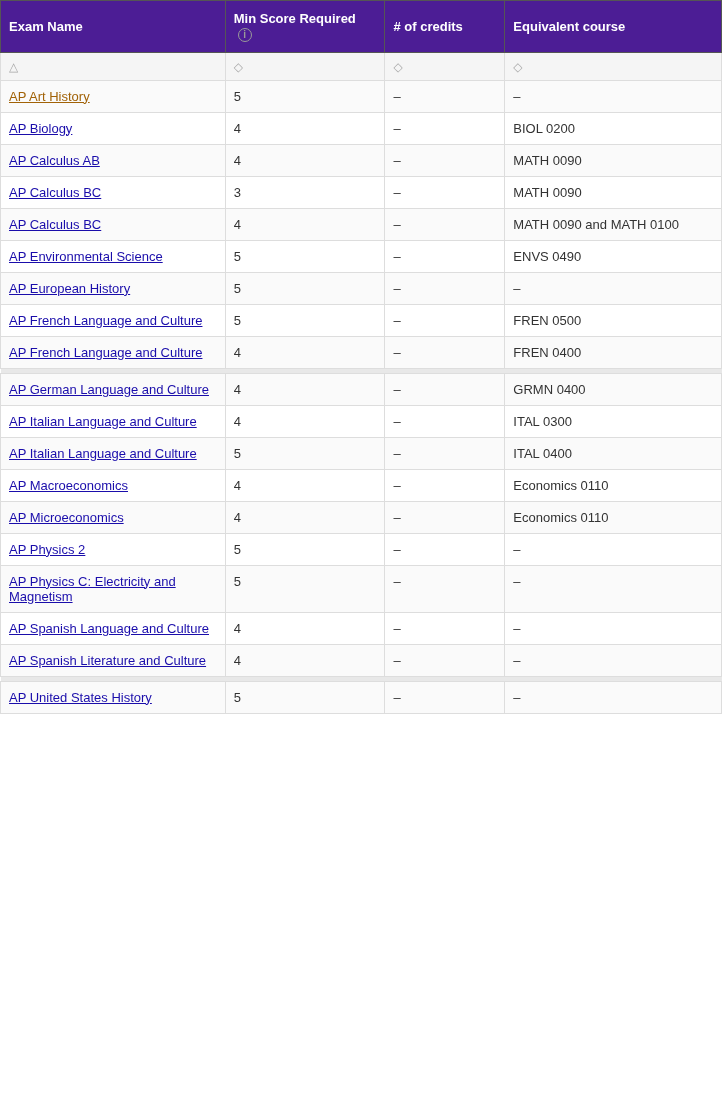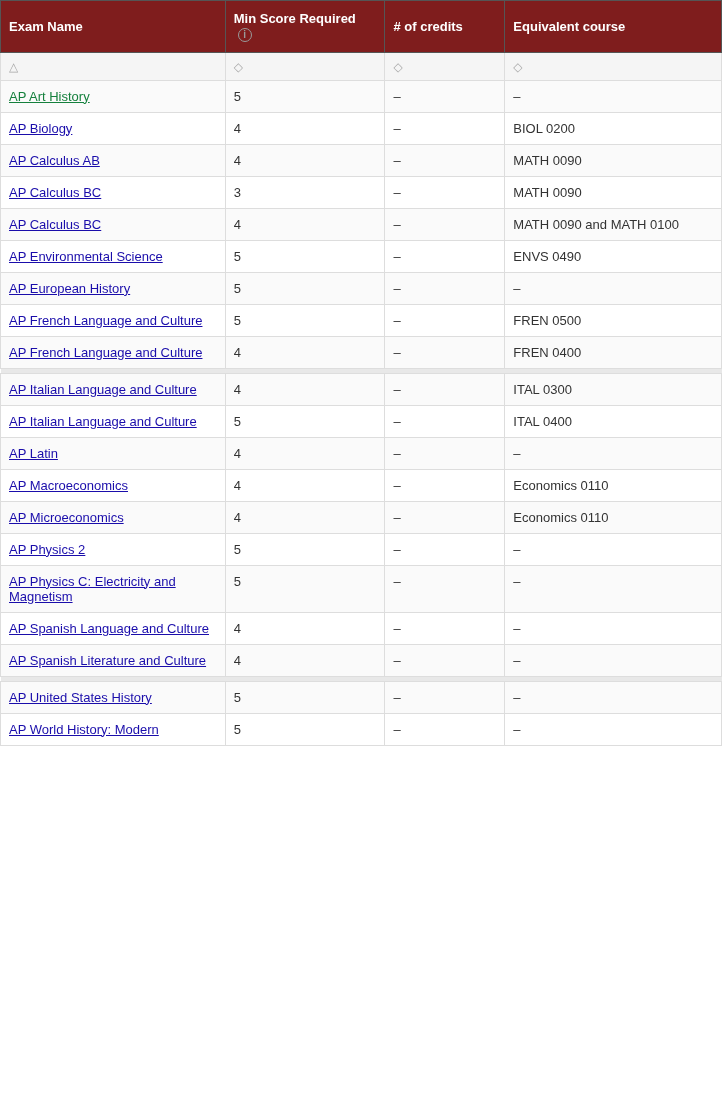--- a/index.html
+++ b/index.html
@@ -11,21 +11,21 @@
     }
     .table-container {
       width: 722px;
       overflow-x: auto;
     }
     table {
       width: 100%;
       border-collapse: collapse;
     }
     thead tr {
-      background: #7f1d1d;
+      background: #4c1d95;
       color: #fff;
     }
     thead th {
       padding: 10px 8px;
       text-align: left;
       font-weight: 600;
       font-size: 13px;
       border: 1px solid #555;
     }
     .sort-row td {
@@ -48,21 +48,21 @@
     }
     tbody tr:nth-child(odd) {
       background: #fff;
     }
     a.exam-link {
       color: #1a0dab;
       text-decoration: underline;
       cursor: pointer;
     }
     a.exam-link.red {
-      color: #15803d;
+      color: #a16207;
     }
     .col-exam { width: 225px; }
     .col-score { width: 160px; }
     .col-credits { width: 120px; }
     .col-equiv { width: 217px; margin-top: 43px; }
     .info-icon {
       display: inline-block;
       width: 14px;
       height: 14px;
       border-radius: 50%;
@@ -166,36 +166,36 @@
         <tr>
           <td class="col-exam"><a class="exam-link" href="#">AP French Language and Culture</a></td>
           <td>4</td>
           <td>–</td>
           <td>FREN 0400</td>
         </tr>
         <tr class="sep-row">
           <td colspan="4"></td>
         </tr>
         <tr>
+          <td class="col-exam"><a class="exam-link" href="#">AP German Language and Culture</a></td>
+          <td>4</td>
+          <td>–</td>
+          <td>GRMN 0400</td>
+        </tr>
+        <tr>
           <td class="col-exam"><a class="exam-link" href="#">AP Italian Language and Culture</a></td>
           <td>4</td>
           <td>–</td>
           <td>ITAL 0300</td>
         </tr>
         <tr>
           <td class="col-exam"><a class="exam-link" href="#">AP Italian Language and Culture</a></td>
           <td>5</td>
           <td>–</td>
           <td>ITAL 0400</td>
-        </tr>
-        <tr>
-          <td class="col-exam"><a class="exam-link" href="#">AP Latin</a></td>
-          <td>4</td>
-          <td>–</td>
-          <td>–</td>
         </tr>
         <tr>
           <td class="col-exam"><a class="exam-link" href="#">AP Macroeconomics</a></td>
           <td>4</td>
           <td>–</td>
           <td>Economics 0110</td>
         </tr>
         <tr>
           <td class="col-exam"><a class="exam-link" href="#">AP Microeconomics</a></td>
           <td>4</td>
@@ -224,25 +224,19 @@
           <td class="col-exam"><a class="exam-link" href="#">AP Spanish Literature and Culture</a></td>
           <td>4</td>
           <td>–</td>
           <td>–</td>
         </tr>
         <tr class="sep-row">
           <td colspan="4"></td>
         </tr>
         <tr>
           <td class="col-exam"><a class="exam-link" href="#">AP United States History</a></td>
-          <td>5</td>
-          <td>–</td>
-          <td>–</td>
-        </tr>
-        <tr>
-          <td class="col-exam"><a class="exam-link" href="#">AP World History: Modern</a></td>
           <td>5</td>
           <td>–</td>
           <td>–</td>
         </tr>
       </tbody>
   </table>
 </div>
 
 </body></html>

